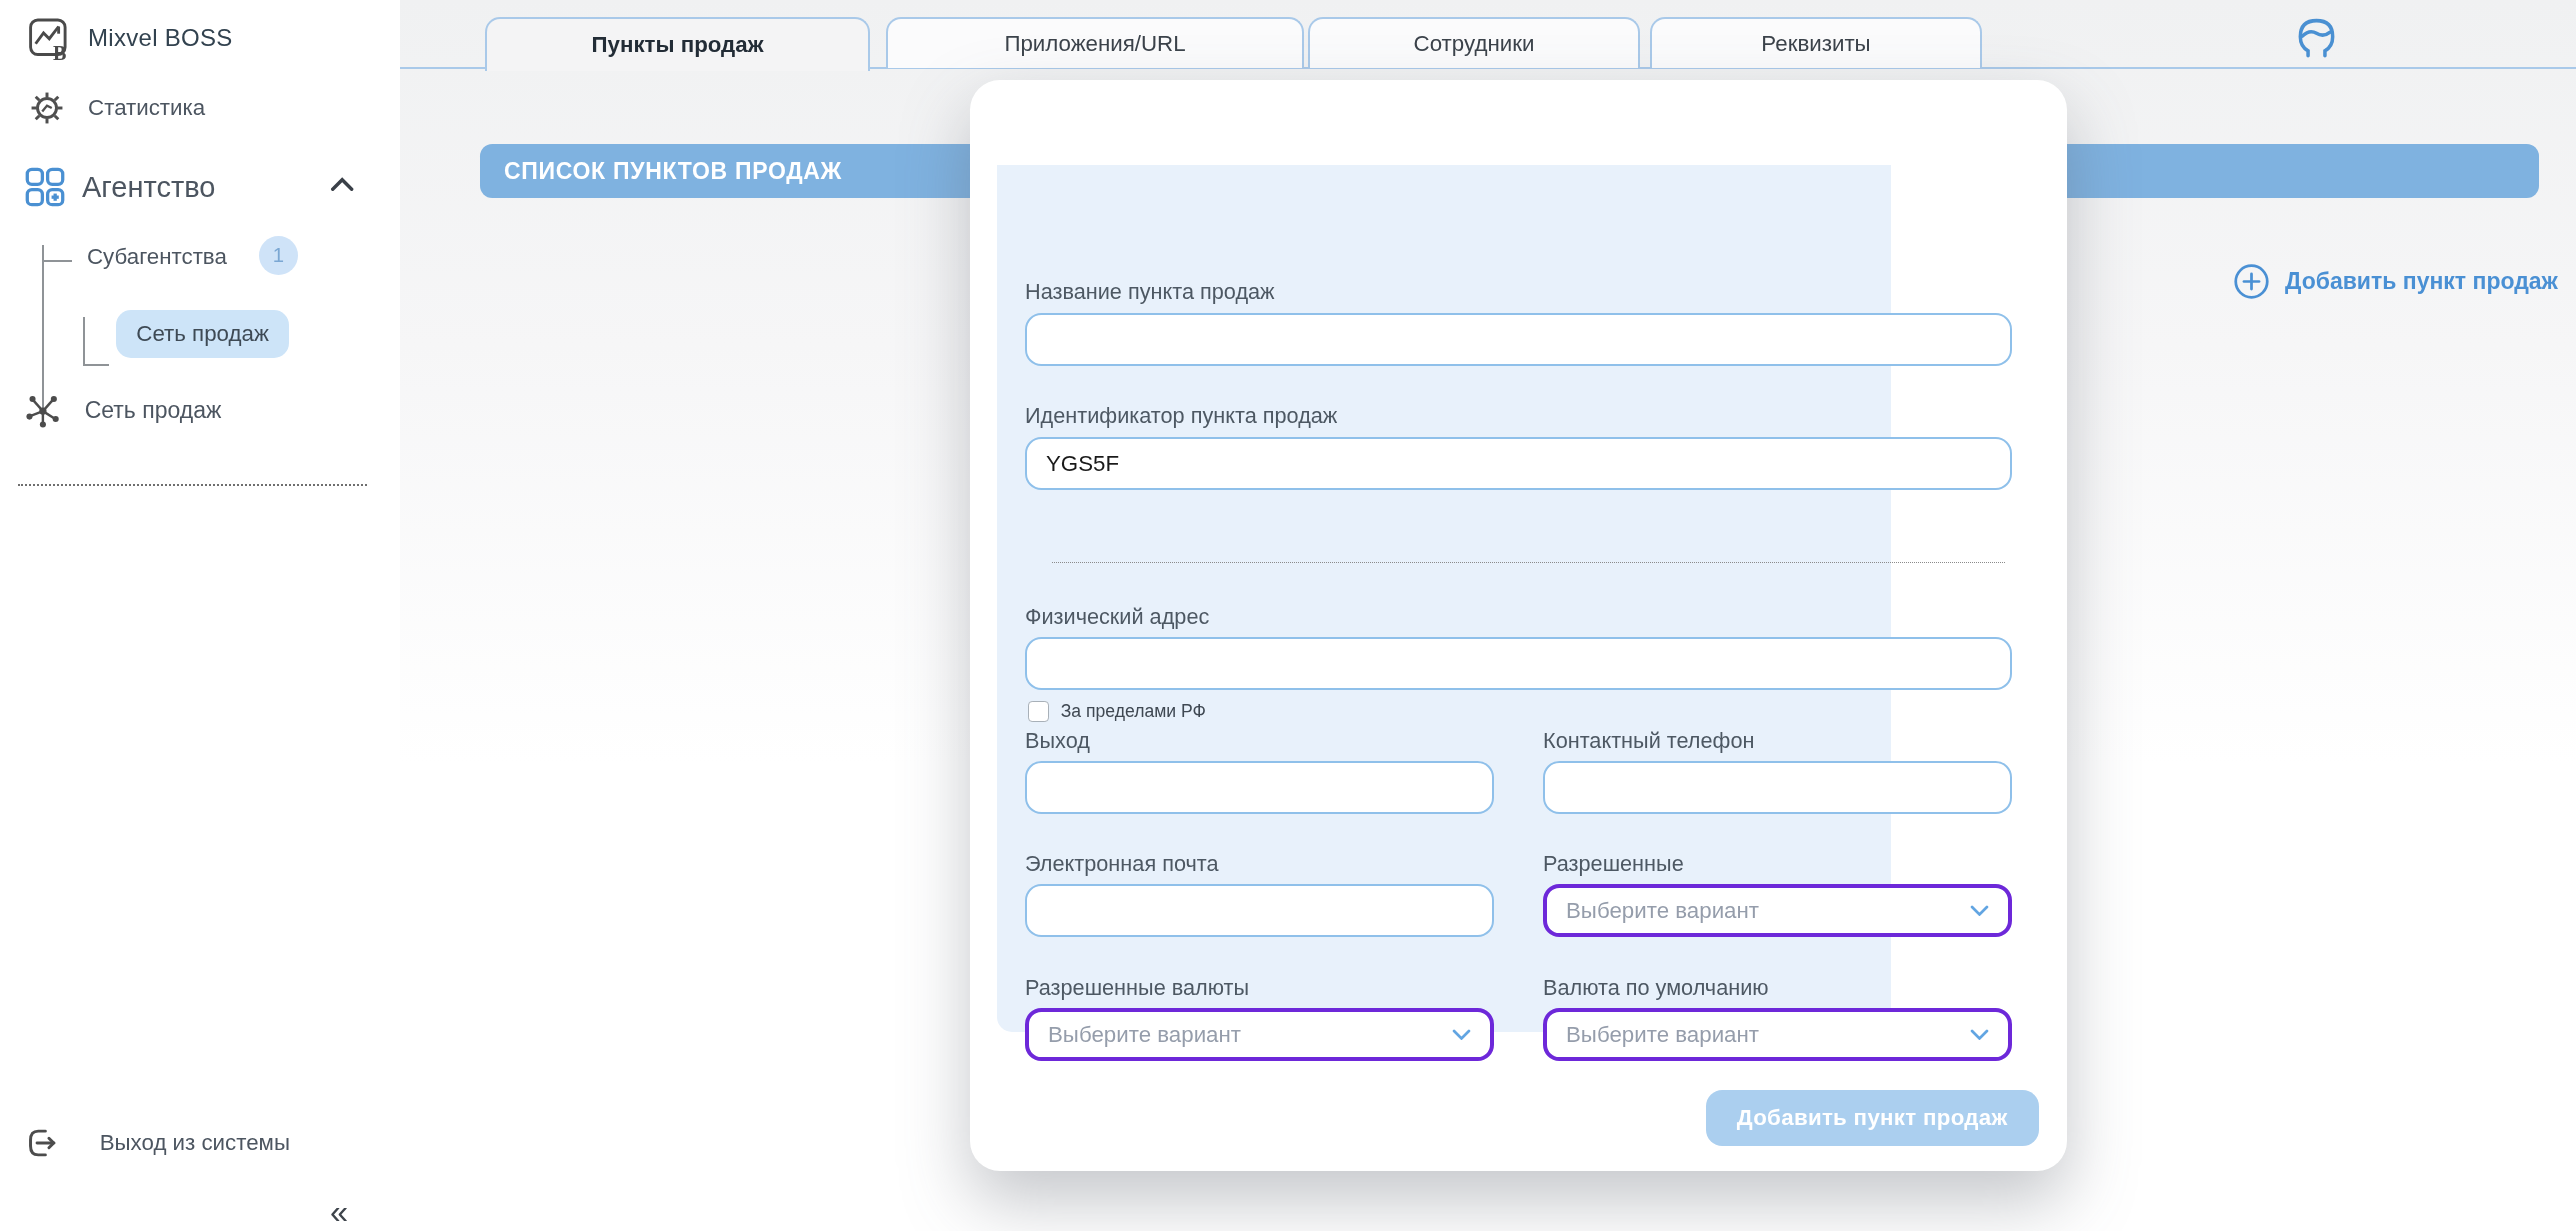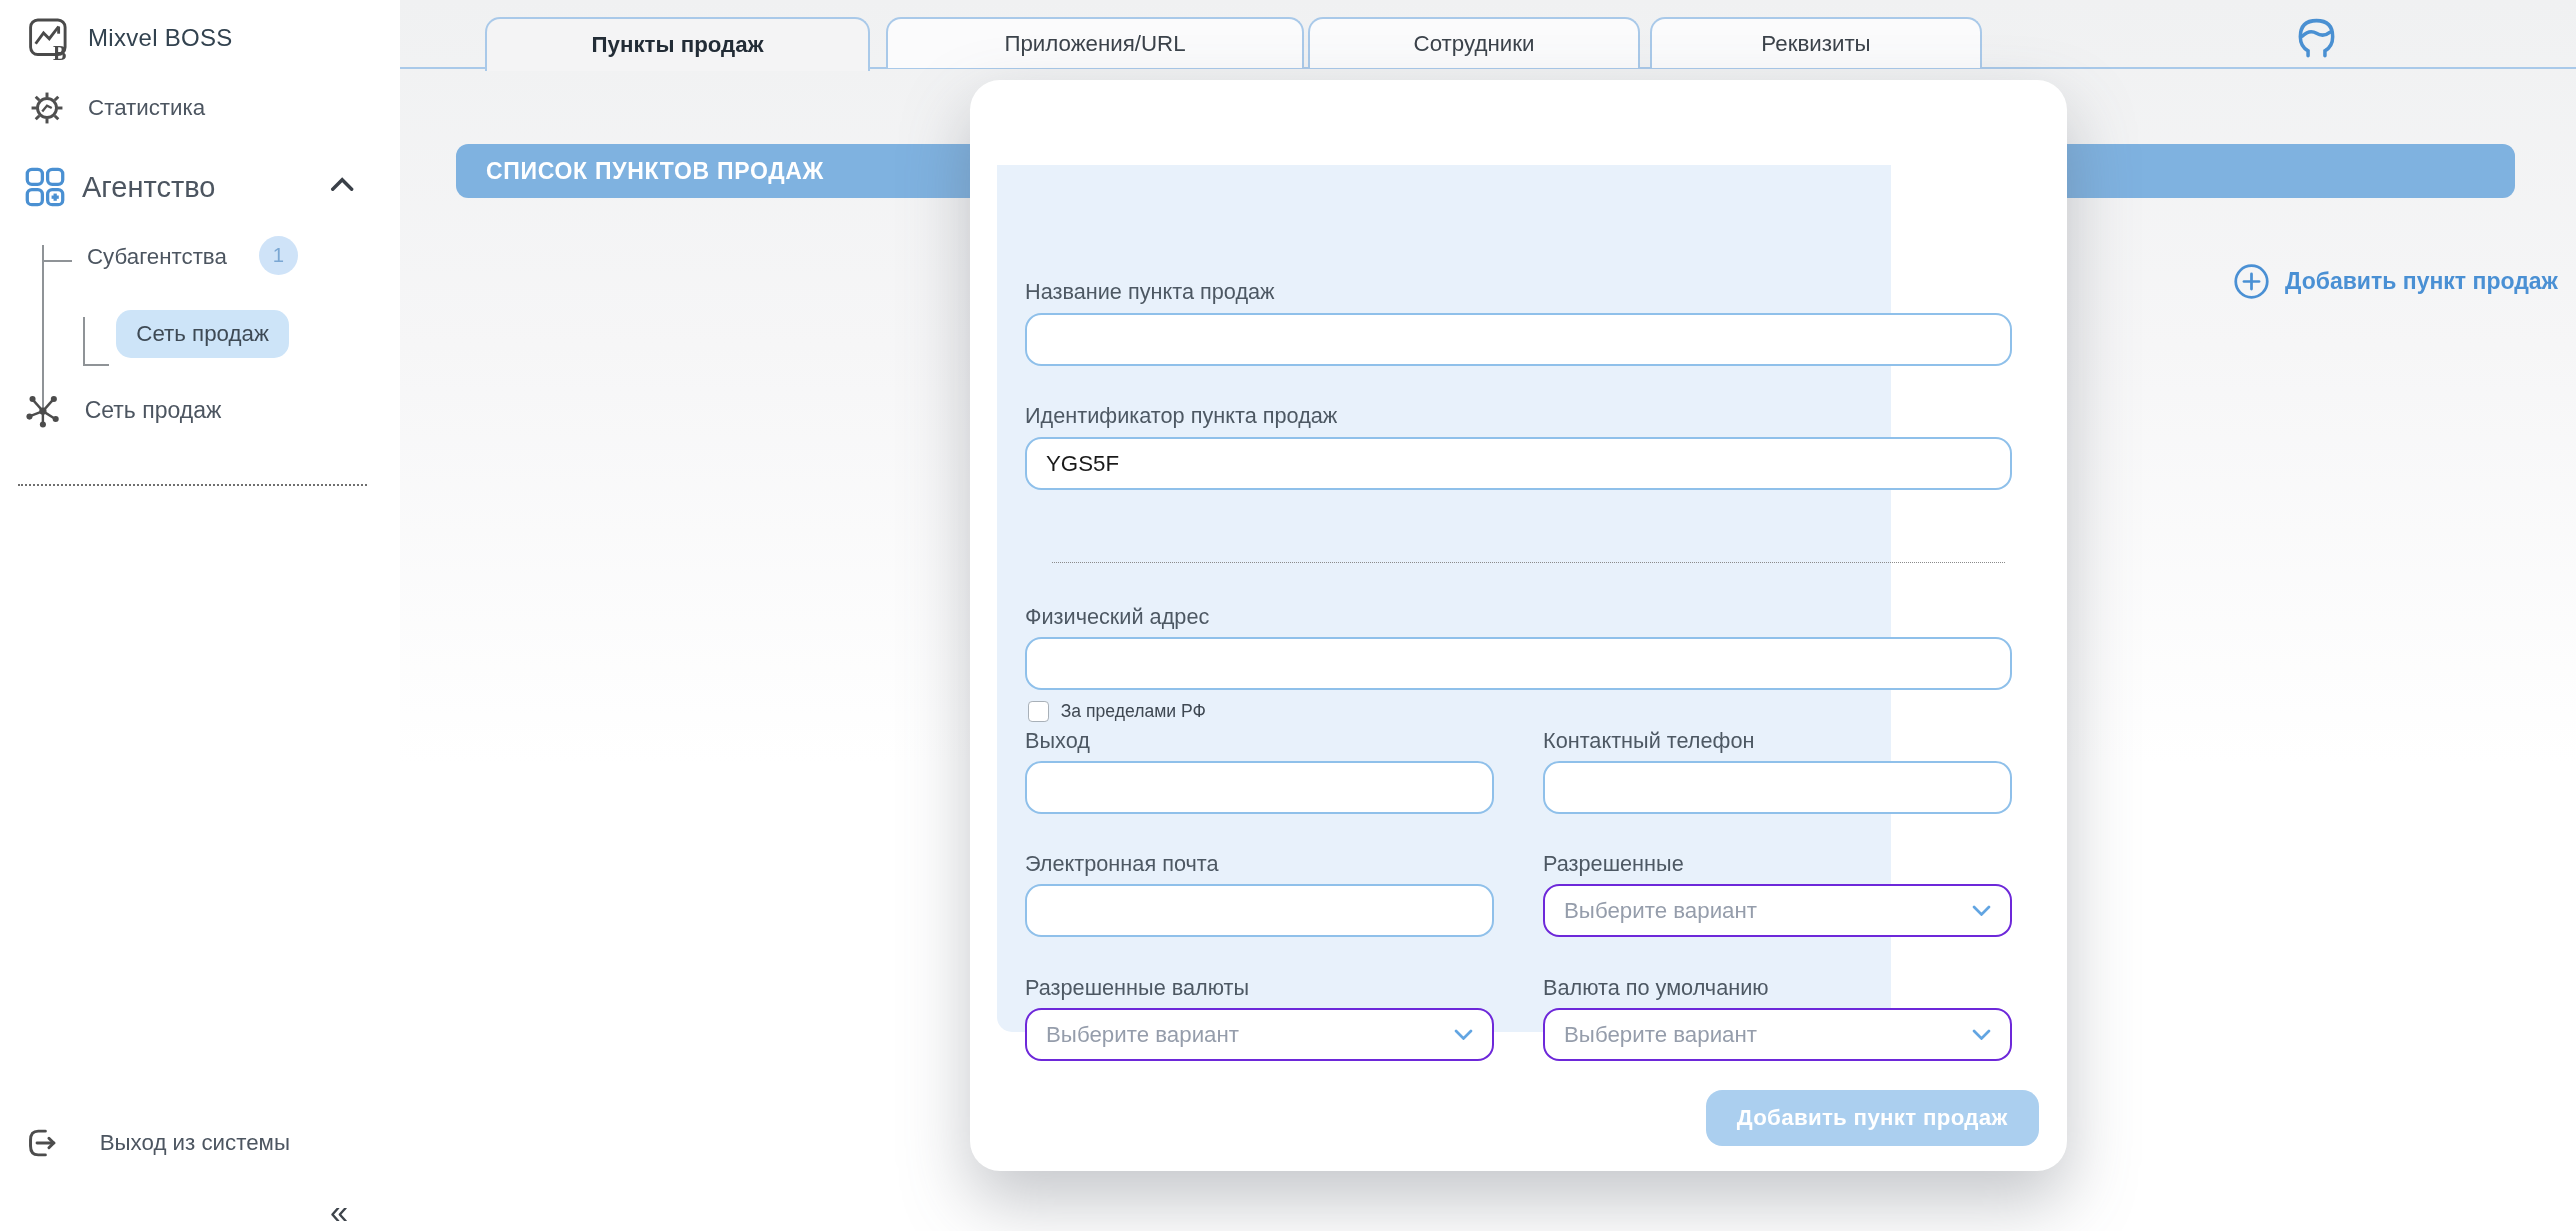--- a/index.html
+++ b/index.html
@@ -40,42 +40,42 @@
        border-radius:15px 15px 0 0;display:flex;align-items:center;justify-content:center;
        font-size:22.3px;color:#3c434b;z-index:2;box-sizing:border-box;}
   .tab.active{height:54px;background:#f4f4f5;z-index:3;font-weight:700;color:#222c36;}
   .t1{left:485px;width:385px;}
   .t2{left:886px;width:418px;}
   .t3{left:1308px;width:332px;}
   .t4{left:1650px;width:332px;}
   .person{position:absolute;left:2294px;top:15px;z-index:2;}
 
   
-  .list-header{position:absolute;left:456px;top:144px;width:2059px;height:54px;background:#7fb2e0;
+  .list-header{position:absolute;left:480px;top:144px;width:2059px;height:54px;background:#7fb2e0;
                border-radius:12.2px;color:#fff;font-weight:700;font-size:23px;letter-spacing:0.7px;
-               display:flex;align-items:center;padding-left:30px;box-sizing:border-box;z-index:1;}
+               display:flex;align-items:center;padding-left:24px;box-sizing:border-box;z-index:1;}
   .add-link{position:absolute;left:2218px;top:263px;display:flex;align-items:center;z-index:1;cursor:pointer;}
   .add-link span{margin-left:15px;font-size:23px;font-weight:700;color:#4a90d4;}
 
   
   .modal{position:absolute;left:970px;top:80px;width:1097px;height:1091px;background:#ffffff;
          border-radius:30px;box-shadow:0 30.5px 68px rgba(90,95,105,.35);z-index:5;}
   .modal-header{position:absolute;left:27px;top:27px;width:1043px;height:58px;background:#8abade;
                 border-radius:15px 15px 0 0;display:flex;align-items:center;box-sizing:border-box;
                 padding:0 26px 0 28.4px;}
   .modal-title{color:#fff;font-weight:700;font-size:21.7px;letter-spacing:0.7px;flex:1;}
   .modal-body{position:absolute;left:27px;top:85px;width:894px;height:867px;background:#e8f1fb;
               border-radius:0 0 15px 15px;box-sizing:border-box;padding:0 28px;}
   .flabel{position:absolute;font-size:21.7px;color:#4d5863;}
   .finput{position:absolute;height:53px;background:#fff;border:2px solid #8fc0ea;border-radius:16.3px;
           box-sizing:border-box;font-size:22.3px;color:#1a1a1a;padding:0 19px;outline:none;
           font-family:"Liberation Sans",sans-serif;width:987px;left:28px;}
   .half{width:469px;}
   .half.right{left:546px;width:469px;}
-  .fselect{position:absolute;height:53px;background:#fff;border:2px solid #6d28d9;border-radius:16.3px;
+  .fselect{position:absolute;height:53px;background:#fff;border:4px solid #6d28d9;border-radius:16.3px;
            box-sizing:border-box;display:flex;align-items:center;padding:0 19px;width:469px;left:28px;}
   .fselect .ph{font-size:22.3px;color:#959dab;flex:1;}
   .mdivider{position:absolute;left:55px;top:397px;width:953px;border-top:1.4px dotted #8b8b8b;}
   .cbrow{position:absolute;left:30.5px;top:536px;display:flex;align-items:center;}
   .cbox{width:19px;height:19px;border:1.4px solid #a8b0b8;border-radius:4.1px;background:#fff;}
   .cblabel{margin-left:12.2px;font-size:17.6px;color:#3f4852;}
   .submit-btn{position:absolute;right:28.4px;top:1010px;height:56px;padding:0 31px;background:#abcfef;
               border:none;border-radius:16.3px;color:#fff;font-weight:700;font-size:22.3px;
               font-family:"Liberation Sans",sans-serif;letter-spacing:0.3px;}
   svg{display:block;}

